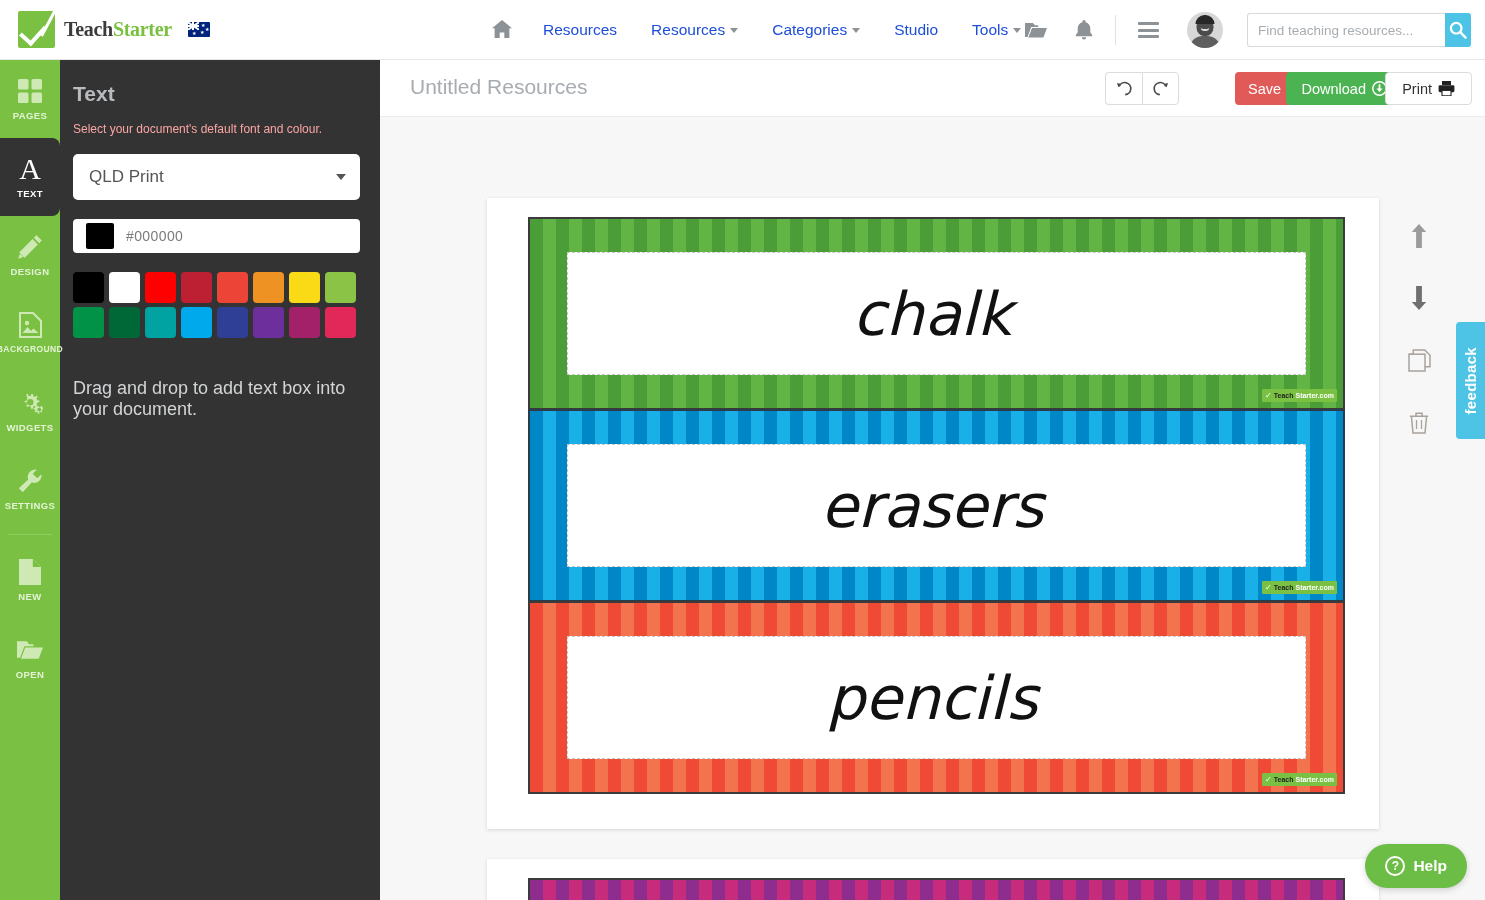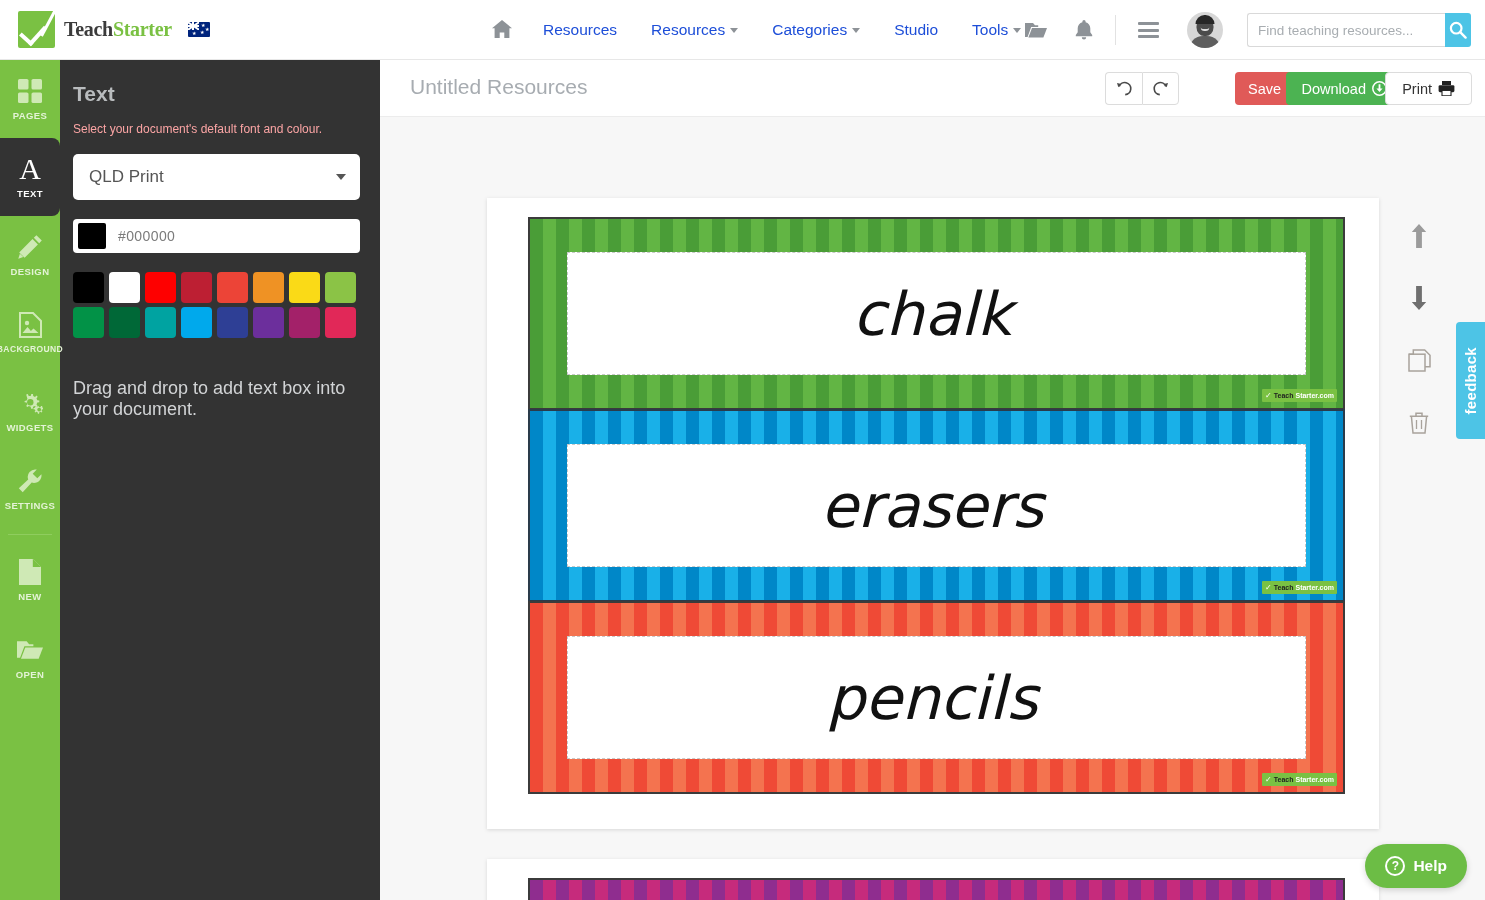--- a/index.html
+++ b/index.html
@@ -99,21 +99,21 @@
     position:relative; width:287px; height:46px; background:#fff; border-radius:5px;
     display:flex; align-items:center; padding:0 16px; font-size:17px; color:#555;
     cursor:pointer;
   }
   .p-select .scaret{
     position:absolute; right:14px; top:20px; width:0;height:0;
     border-left:5px solid transparent;border-right:5px solid transparent;border-top:6px solid #555;
   }
   .p-color{
     margin-top:19px; width:287px; height:34px; background:#fff; border-radius:4px;
-    display:flex; align-items:center; padding:0 5px; cursor:pointer;
+    display:flex; align-items:center; padding:0 13px; cursor:pointer;
   }
   .p-color .chip{ width:28px;height:26px; background:#000000; border-radius:2px; margin-right:12px;}
   .p-color .hex{ font-size:14px; color:#7b7b7b; letter-spacing:.4px;}
   .swatches{ margin-top:19px; width:287px; display:flex; flex-wrap:wrap; gap:4px 5px;}
   .sw{ width:31px; height:31px; border-radius:4px; cursor:pointer;}
   .p-dnd{ margin-top:40px; font-size:18px; color:#d2d4d6; }
   .textbox-demo{
     position:absolute; left:88px; top:423px; width:274px; height:112px;
     background:#ffffff; border:1px dashed #9a9a9a; cursor:grab;
     display:flex; align-items:center; justify-content:center;

